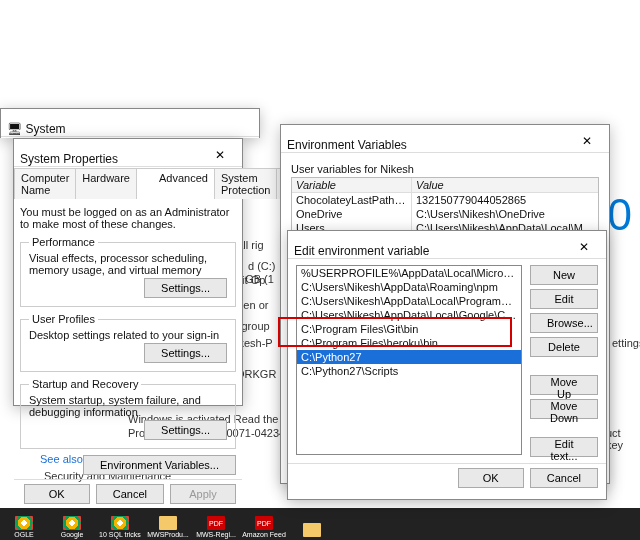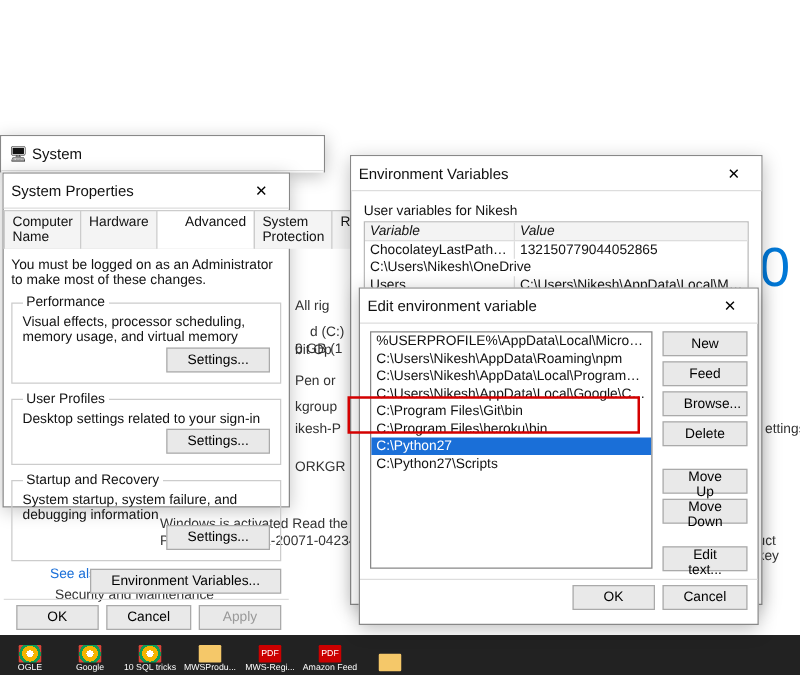--- a/index.html
+++ b/index.html
@@ -26,42 +26,42 @@
   .tb-icon.chrome{background: radial-gradient(circle,#fff 25%,#f4b400 25% 55%, #0f9d58 55% 75%, #db4437 75%);}
   .tb-icon.pdf{background:#c00;color:#fff;font-size:7px;display:flex;align-items:center;justify-content:center;}
   .tb-icon.folder{background:#f5c869;}
 
   
   .dlg {
     position: absolute; background: #fff; border: 1px solid #888;
     box-shadow: 0 3px 14px rgba(0,0,0,.25);
   }
   .titlebar {
-    height: 28px; display: flex; align-items: center; justify-content: space-between;
+    height: 28px; display: flex; align-items: flex-end; justify-content: space-between;
     padding: 0 6px; font-size: 12px; border-bottom: 1px solid #ddd; background:#fff;
   }
   .titlebar .ctrls { display:flex; gap:0;}
   .titlebar button {
     width: 32px; height: 22px; border: none; background: transparent; font-size: 12px; line-height: 1;
   }
 
   .btn {
     min-width: 66px; height: 20px; font-size: 11px; background: #e9e9e9;
     border: 1px solid #aaa; padding: 0 16px;
   }
   .btn:disabled { color: #999; }
 
   fieldset { border: 1px solid #ccc; padding: 4px 8px 8px 8px; margin: 6px 0; font-size: 11px;}
   legend { padding: 0 3px; color: #111; font-size: 11px;}
 
   
   .syswin { left: 0; top: 108px; width: 260px; height: 30px; border-bottom:none;}
 
   
-  .sysprop { left: 2px; top: 138px; width: 230px; height: 268px; }
+  .sysprop { left: 13px; top: 138px; width: 230px; height: 268px; }
   .tabs { display: flex; border-bottom: 1px solid #ccc; font-size: 11px;}
   .tab { padding: 3px 6px; border: 1px solid #ccc; border-bottom: none; margin-right: -1px; background: #f4f4f4; position: relative; top:1px;}
   .tab.active { background: #fff; padding-left: 22px; }
   .sp-body{ padding: 4px 6px; }
   .sp-row-btn { text-align: right; margin-top:2px;}
   .sp-footer { display:flex; justify-content:flex-end; gap:6px; padding:4px 6px; border-top:1px solid #ddd;}
 
   
   .syspage-link { position:absolute; left:44px; top:450px; }
 
@@ -168,20 +168,21 @@
     <div class="tbl">
       <div class="tbl-head">
         <div class="col-var">Variable</div>
         <div class="col-val">Value</div>
       </div>
       <div class="tbl-row">
           <div class="col-var">ChocolateyLastPathUpdate</div>
           <div class="col-val">132150779044052865</div>
         </div>
       <div class="tbl-row">
+          <div class="col-var">OneDrive</div>
           <div class="col-val">C:\Users\Nikesh\OneDrive</div>
         </div>
       <div class="tbl-row">
           <div class="col-var">Users</div>
           <div class="col-val">C:\Users\Nikesh\AppData\Local\Microsoft\WindowsApps;C:\Users...</div>
         </div>
       <div class="tbl-row">
           <div class="col-var">PSModulePath</div>
           <div class="col-val">C:\Users\Nikesh\Documents\WindowsPowerShell\Modules;C:\Use...</div>
         </div>
@@ -202,21 +203,21 @@
       <div class="row">C:\Users\Nikesh\AppData\Roaming\npm</div>
       <div class="row">C:\Users\Nikesh\AppData\Local\Programs\Microsoft VS Code\bin</div>
       <div class="row">C:\Users\Nikesh\AppData\Local\Google\Cloud SDK\google-cloud-sd...</div>
       <div class="row">C:\Program Files\Git\bin</div>
       <div class="row">C:\Program Files\heroku\bin</div>
       <div class="row selected">C:\Python27</div>
       <div class="row">C:\Python27\Scripts</div>
     </div>
     <div class="ee-btns">
       <button class="btn">New</button>
-      <button class="btn">Feed</button>
+      <button class="btn">Edit</button>
       <button class="btn">Browse...</button>
       <button class="btn">Delete</button>
       <div style="height:10px;"></div>
       <button class="btn">Move Up</button>
       <button class="btn">Move Down</button>
       <div style="height:10px;"></div>
       <button class="btn">Edit text...</button>
     </div>
   </div>
   <div class="ee-footer">

